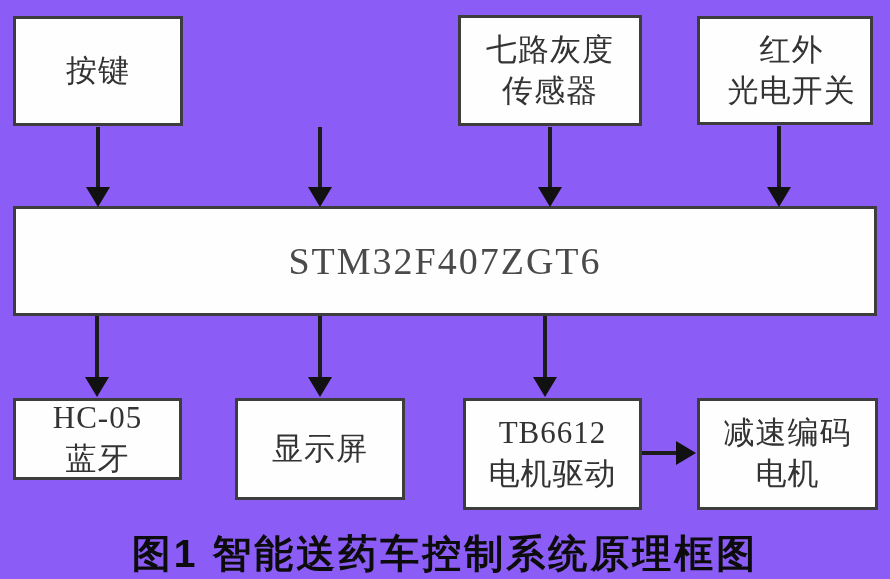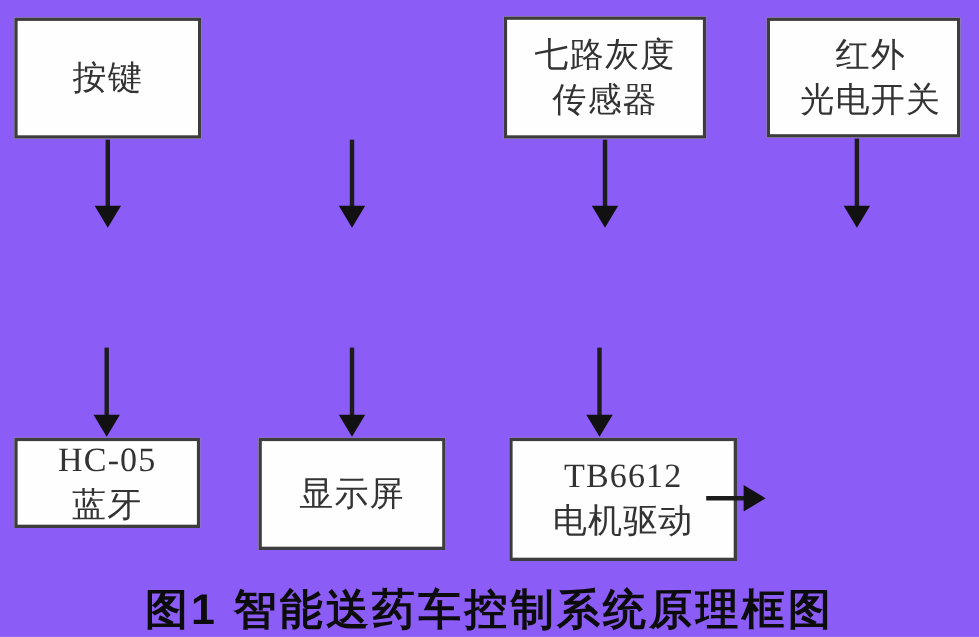--- a/index.html
+++ b/index.html
@@ -22,21 +22,21 @@
   .n-keypad   { left:13px;  top:16px; width:170px; height:110px; }
   .n-k210     { left:235px; top:16px; width:171px; height:110px; }
   .n-gray     { left:458px; top:15px; width:184px; height:111px;align-items:center; }
   .n-ir       { left:697px; top:16px; width:176px; height:109px;padding-left:13px; }
   
   .n-mcu      { left:13px;  top:206px; width:864px; height:110px; }
   .n-mcu .lbl { font-size:38px; letter-spacing:2px; color:#4a4a4a; }
   
   .n-hc05     { left:13px;  top:398px; width:169px; height:82px; }
   .n-display  { left:235px; top:398px; width:170px; height:102px; }
-  .n-tb6612   { left:463px; top:398px; width:207px; height:112px; }
+  .n-tb6612   { left:463px; top:398px; width:179px; height:112px; }
   .n-motor    { left:697px; top:398px; width:181px; height:112px; }
 
   .connectors { position:absolute; left:0; top:0; width:890px; height:579px; pointer-events:none; }
   .connectors line { stroke:#1c1c1c; stroke-width:4; }
   .connectors polygon { fill:#111111; }
 
   .caption {
     position:absolute; left:0; right:0; top:527px;
     text-align:center;
     font-family:"Liberation Sans","DejaVu Sans",sans-serif;
@@ -54,31 +54,38 @@
   </div>
   <div class="box n-gray">
     <span class="lbl">七路灰度
 传感器</span>
   </div>
   <div class="box n-ir">
     <span class="lbl">红外
 光电开关</span>
   </div>
 
+  <div class="box n-mcu">
+    <span class="lbl">STM32F407ZGT6</span>
+  </div>
 
   <div class="box n-hc05">
     <span class="lbl">HC-05
 蓝牙</span>
   </div>
   <div class="box n-display">
     <span class="lbl">显示屏</span>
   </div>
   <div class="box n-tb6612">
     <span class="lbl">TB6612
 电机驱动</span>
+  </div>
+  <div class="box n-motor">
+    <span class="lbl">减速编码
+电机</span>
   </div>
 
   <svg class="connectors" viewBox="0 0 890 579" xmlns="http://www.w3.org/2000/svg">
 
     <g>
       <line x1="98" y1="127" x2="98" y2="189"></line>
       <polygon points="86,187 110,187 98,207"></polygon>
     </g>
     <g>
       <line x1="320" y1="127" x2="320" y2="189"></line>

